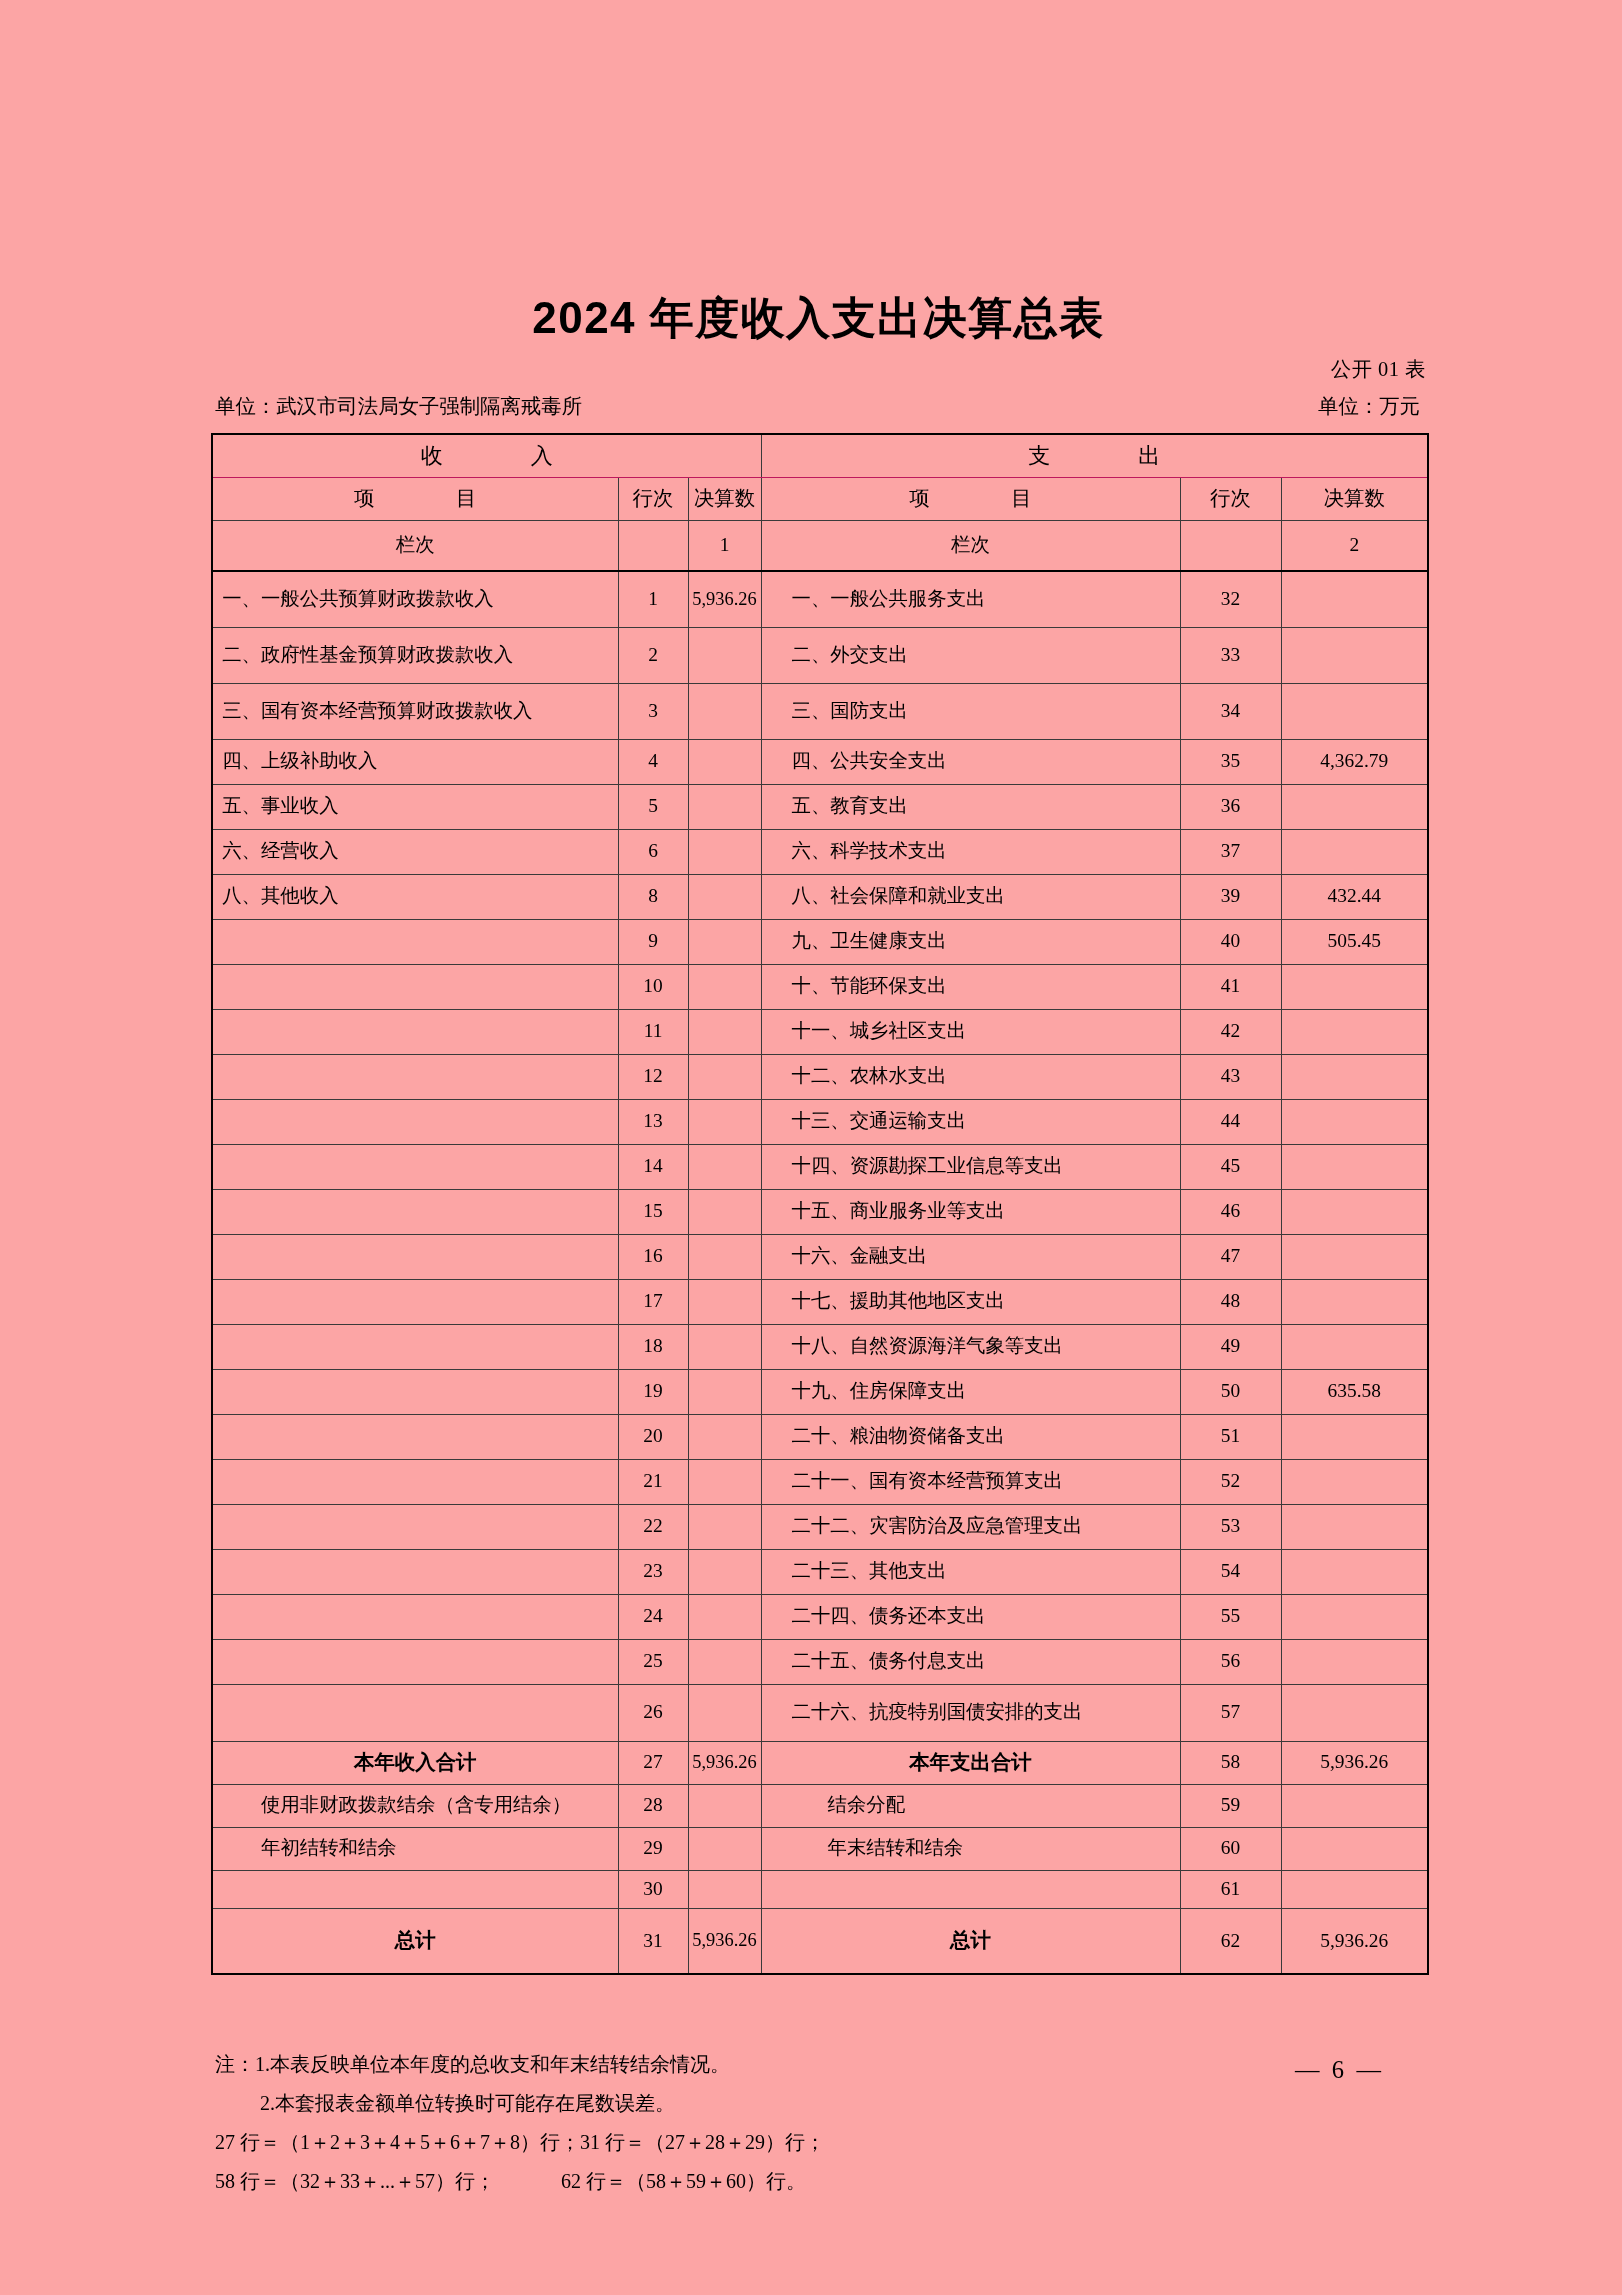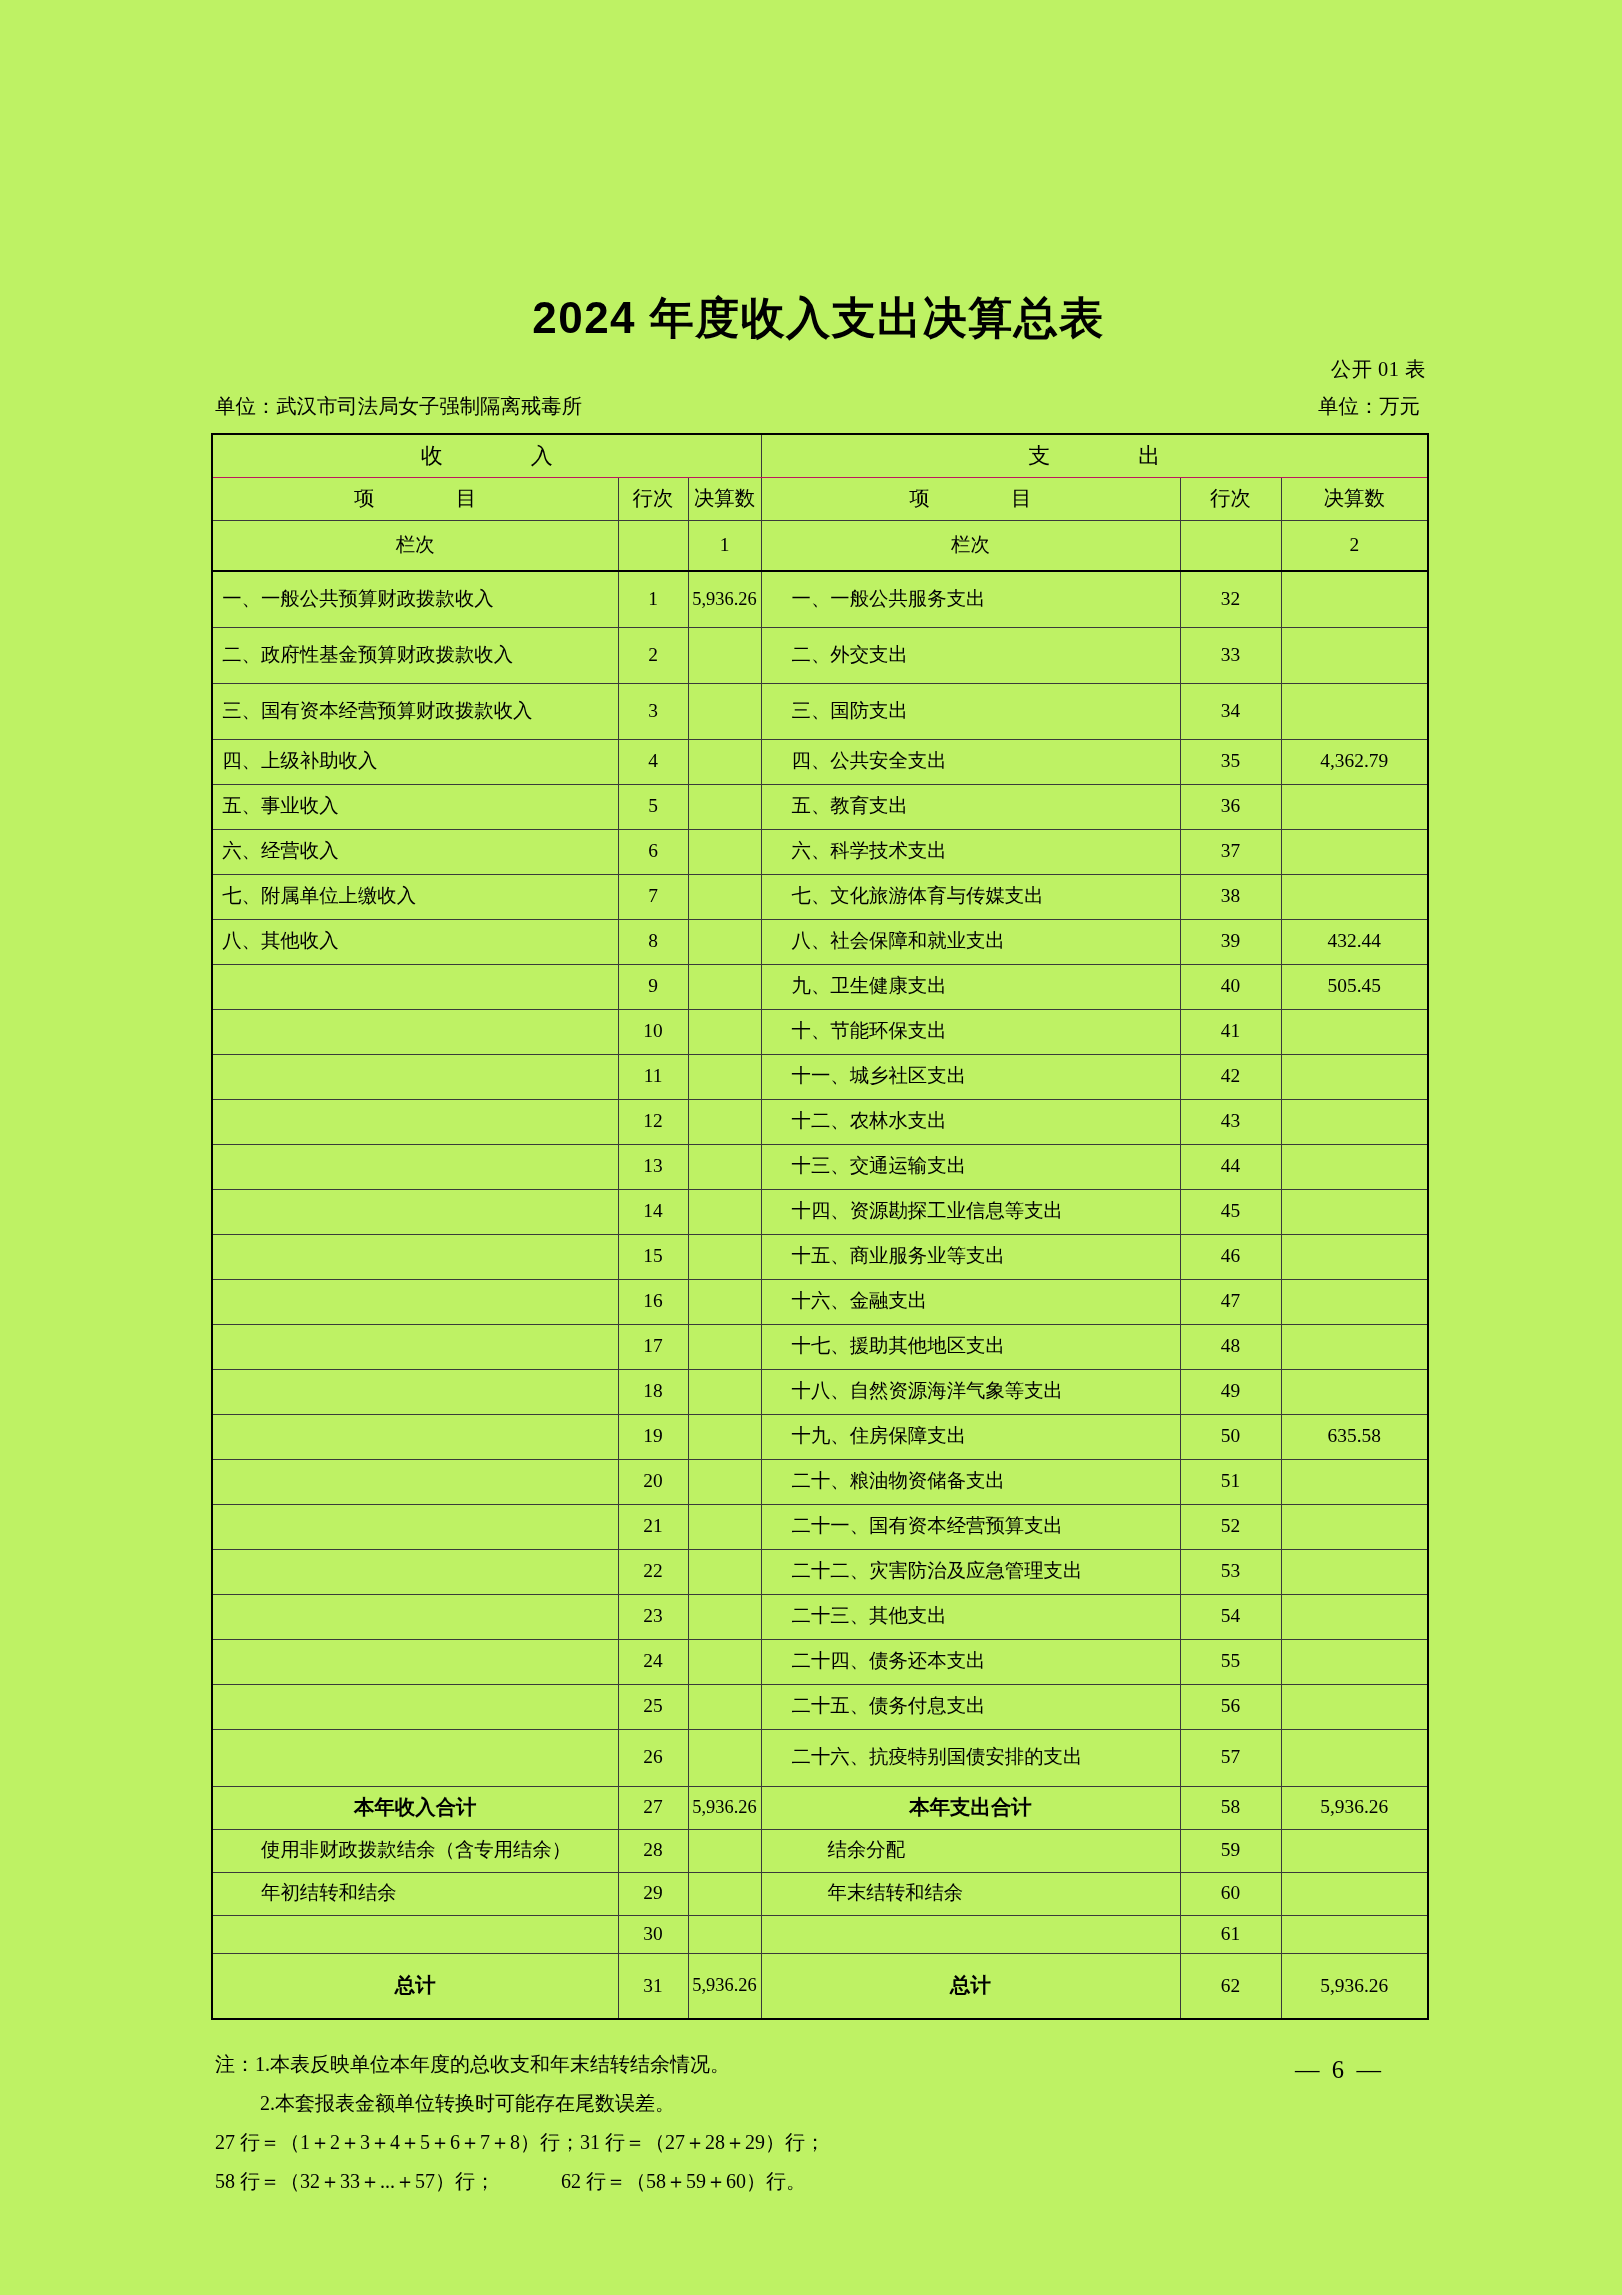--- a/index.html
+++ b/index.html
@@ -1,17 +1,17 @@
 <!DOCTYPE html>
 <html style="font-size:8.2px"><head>
 <meta charset="utf-8">
 <style>
   html,body{margin:0;padding:0;background:#888;}
   .page{
-    position:relative; width:1622px; height:2295px; background:#bef264;
+    position:relative; width:1622px; height:2295px; background:#fca5a5;
     font-family:"Liberation Serif","DejaVu Serif",serif; color:#000;
     margin:0 auto; overflow:hidden;
   }
   .title{
     position:absolute; top:289px; left:211px; width:1215px; margin:0;
     text-align:center; font-family:"Liberation Sans","DejaVu Sans",sans-serif;
     font-size:44px; font-weight:bold; letter-spacing:1.5px; white-space:nowrap;
   }
   .form-code{
     position:absolute; top:355px; right:196px; font-size:20.4px; letter-spacing:0.5px;
@@ -162,28 +162,20 @@
     </tr>
         <tr class="k-item">
       <td class="c1">六、经营收入</td>
       <td class="c2">6</td>
       <td class="c3"></td>
       <td class="c4">六、科学技术支出</td>
       <td class="c5">37</td>
       <td class="c6"></td>
     </tr>
         <tr class="k-item">
-      <td class="c1">七、附属单位上缴收入</td>
-      <td class="c2">7</td>
-      <td class="c3"></td>
-      <td class="c4">七、文化旅游体育与传媒支出</td>
-      <td class="c5">38</td>
-      <td class="c6"></td>
-    </tr>
-        <tr class="k-item">
       <td class="c1">八、其他收入</td>
       <td class="c2">8</td>
       <td class="c3"></td>
       <td class="c4">八、社会保障和就业支出</td>
       <td class="c5">39</td>
       <td class="c6">432.44</td>
     </tr>
         <tr class="k-item">
       <td class="c1"></td>
       <td class="c2">9</td>

